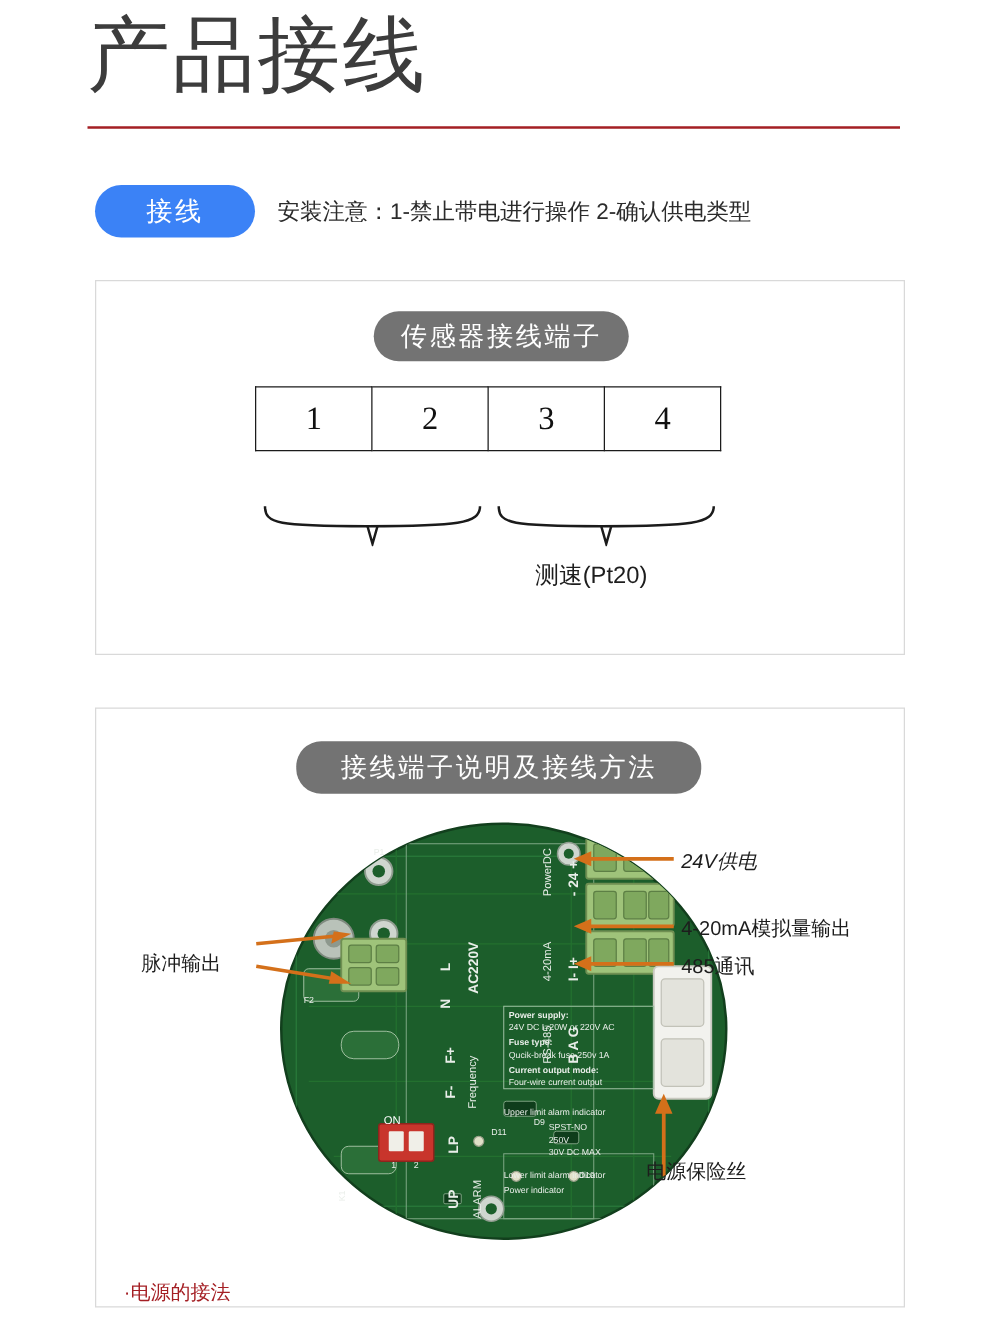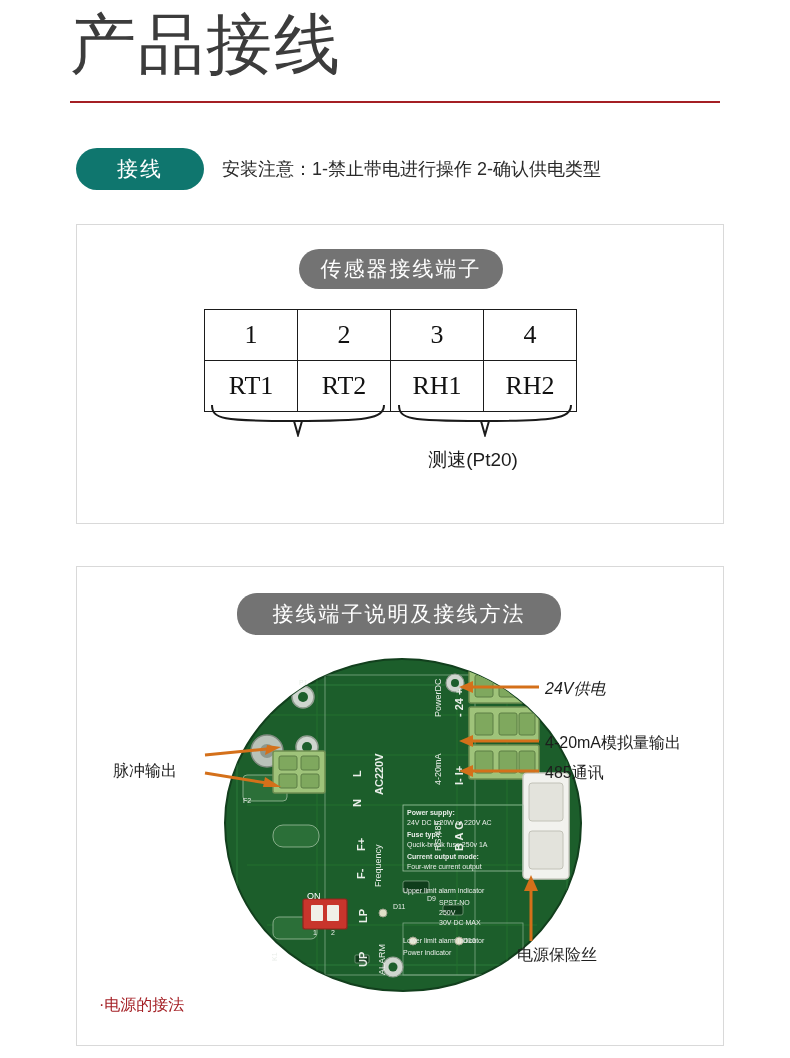--- a/index.html
+++ b/index.html
@@ -51,21 +51,21 @@
     top: 148px;
     width: 650px;
     height: 42px;
   }
   .badge-pill {
     position: absolute;
     left: 0;
     top: 0;
     width: 128px;
     height: 42px;
-    background: #0f766e;
+    background: #3b82f6;
     border-radius: 21px;
     color: #fff;
     font-size: 21px;
     letter-spacing: 2px;
     display: flex;
     align-items: center;
     justify-content: center;
   }
   .subhead-note {
     position: absolute;
@@ -162,31 +162,31 @@
   .callout {
     position: absolute;
     font-size: 16px;
     color: #1d1d1d;
     white-space: nowrap;
   }
   .co-24v   { left: 468px; top: 112px; font-style: italic; }
   .co-420   { left: 468px; top: 166px; text-align: center; }
   .co-485   { left: 468px; top: 196px; }
   .co-pulse { left: 36px;  top: 194px; }
-  .co-fuse  { left: 440px; top: 378px; }
+  .co-fuse  { left: 440px; top: 360px; }
 
   .arrow {
     position: absolute;
   }
   .arrow svg { display: block; }
 
   .footnote {
     position: absolute;
     left: 22px;
-    bottom: 29px;
+    bottom: 0;
     font-size: 16px;
     color: #a41f24;
     white-space: nowrap;
   }
 
   
   .b-txt {
     position: absolute;
     color: #e9eee9;
     font-size: 7px;
@@ -214,26 +214,20 @@
   <div class="panel panel-1">
     <div class="panel-badge badge-sensor">传感器接线端子</div>
 
     <table class="term-table">
       <tbody>
           <tr>
         <td>1</td>
         <td>2</td>
         <td>3</td>
         <td>4</td>
-      </tr>
-      <tr>
-        <td>RT1</td>
-        <td>RT2</td>
-        <td>RH1</td>
-        <td>RH2</td>
       </tr>
     </tbody>
       </table>
 
     <div class="brace brace-1">
       <svg width="180" height="34" viewBox="0 0 180 34">
         <path d="M4 2 C4 16, 14 18, 86 18 C158 18, 176 16, 176 2" fill="none" stroke="#1b1b1b" stroke-width="2"></path>
         <path d="M86 18 L90 32 L94 18" fill="none" stroke="#1b1b1b" stroke-width="2"></path>
       </svg>
     </div>

